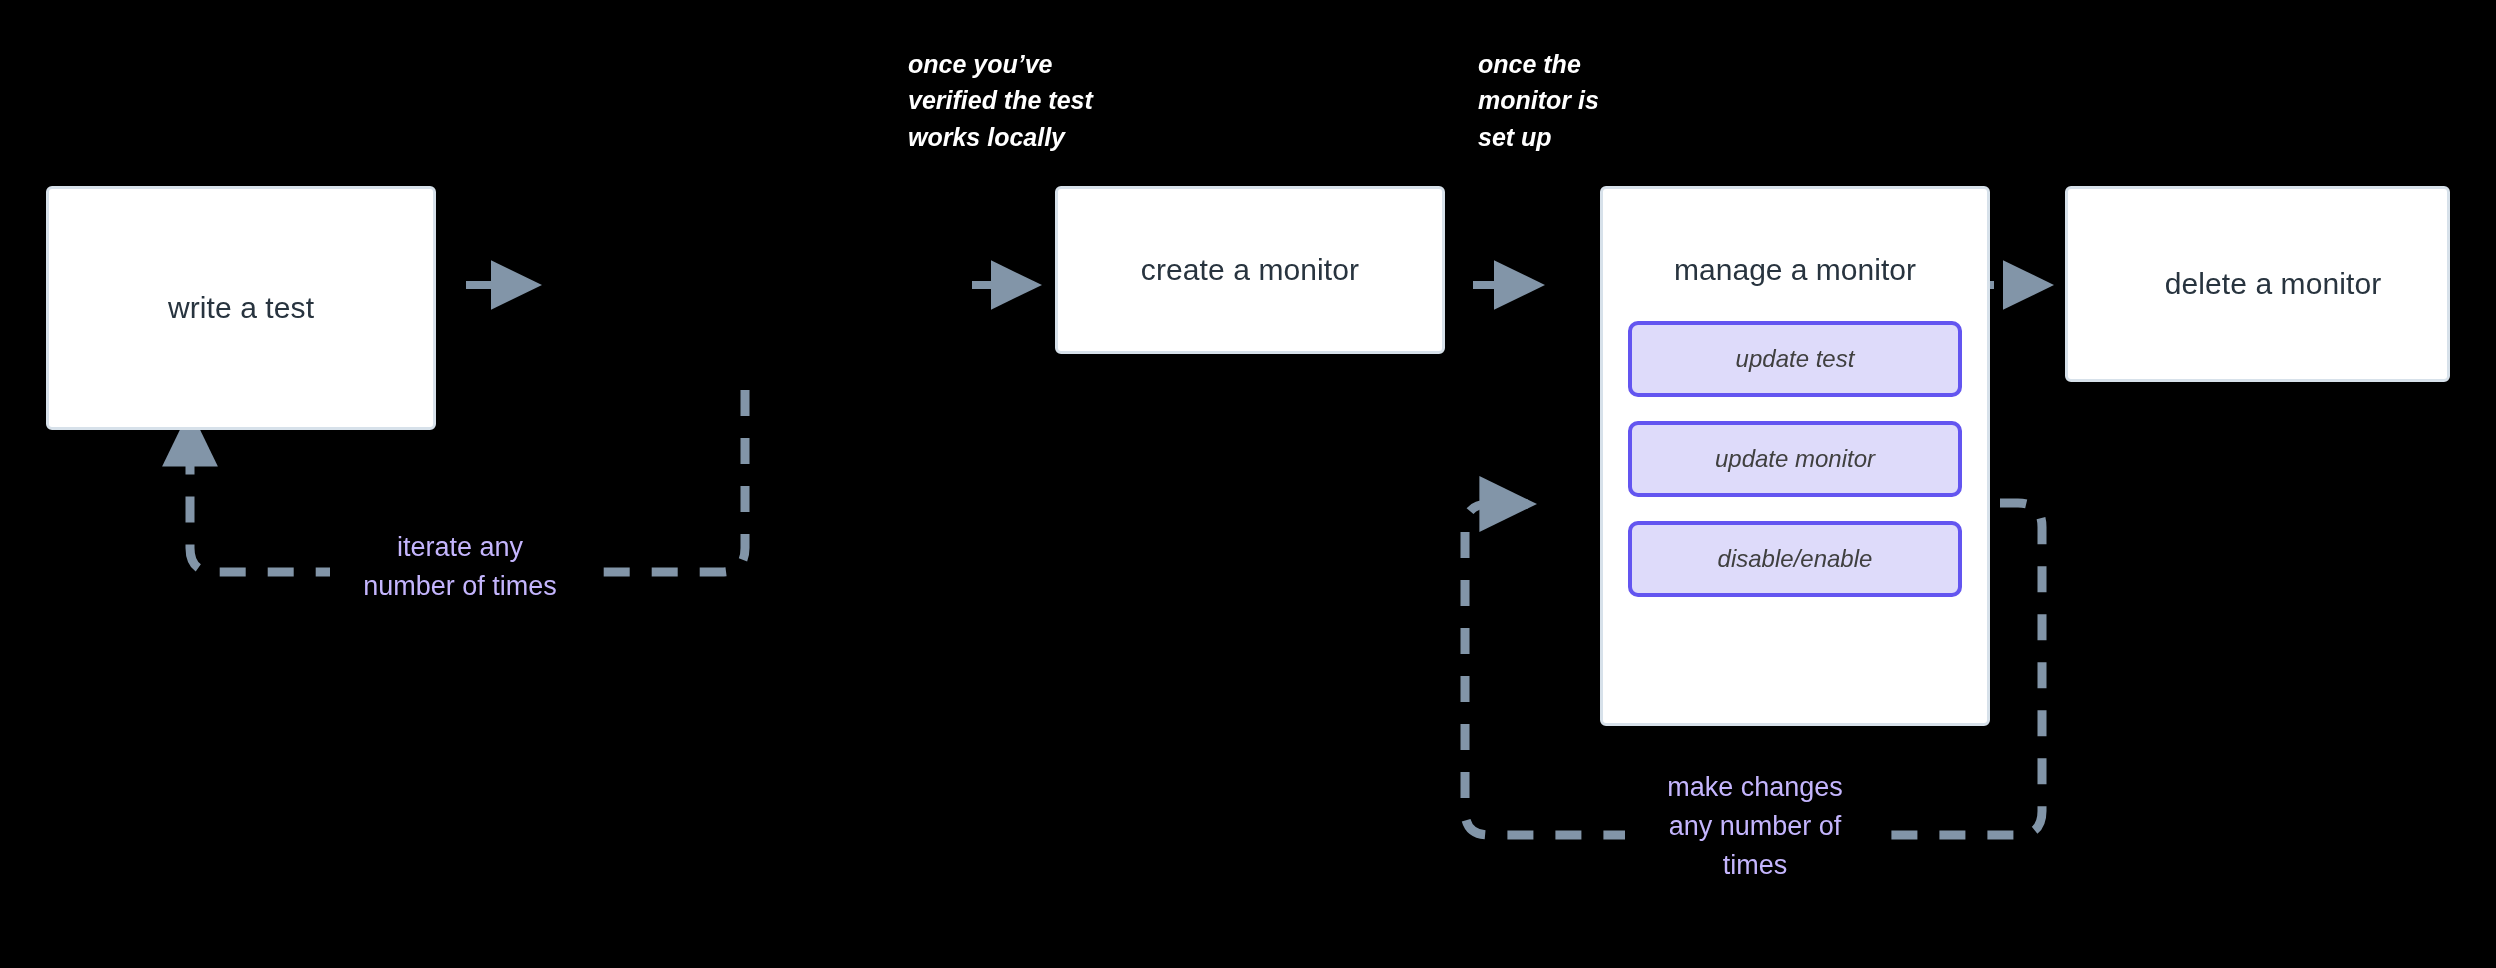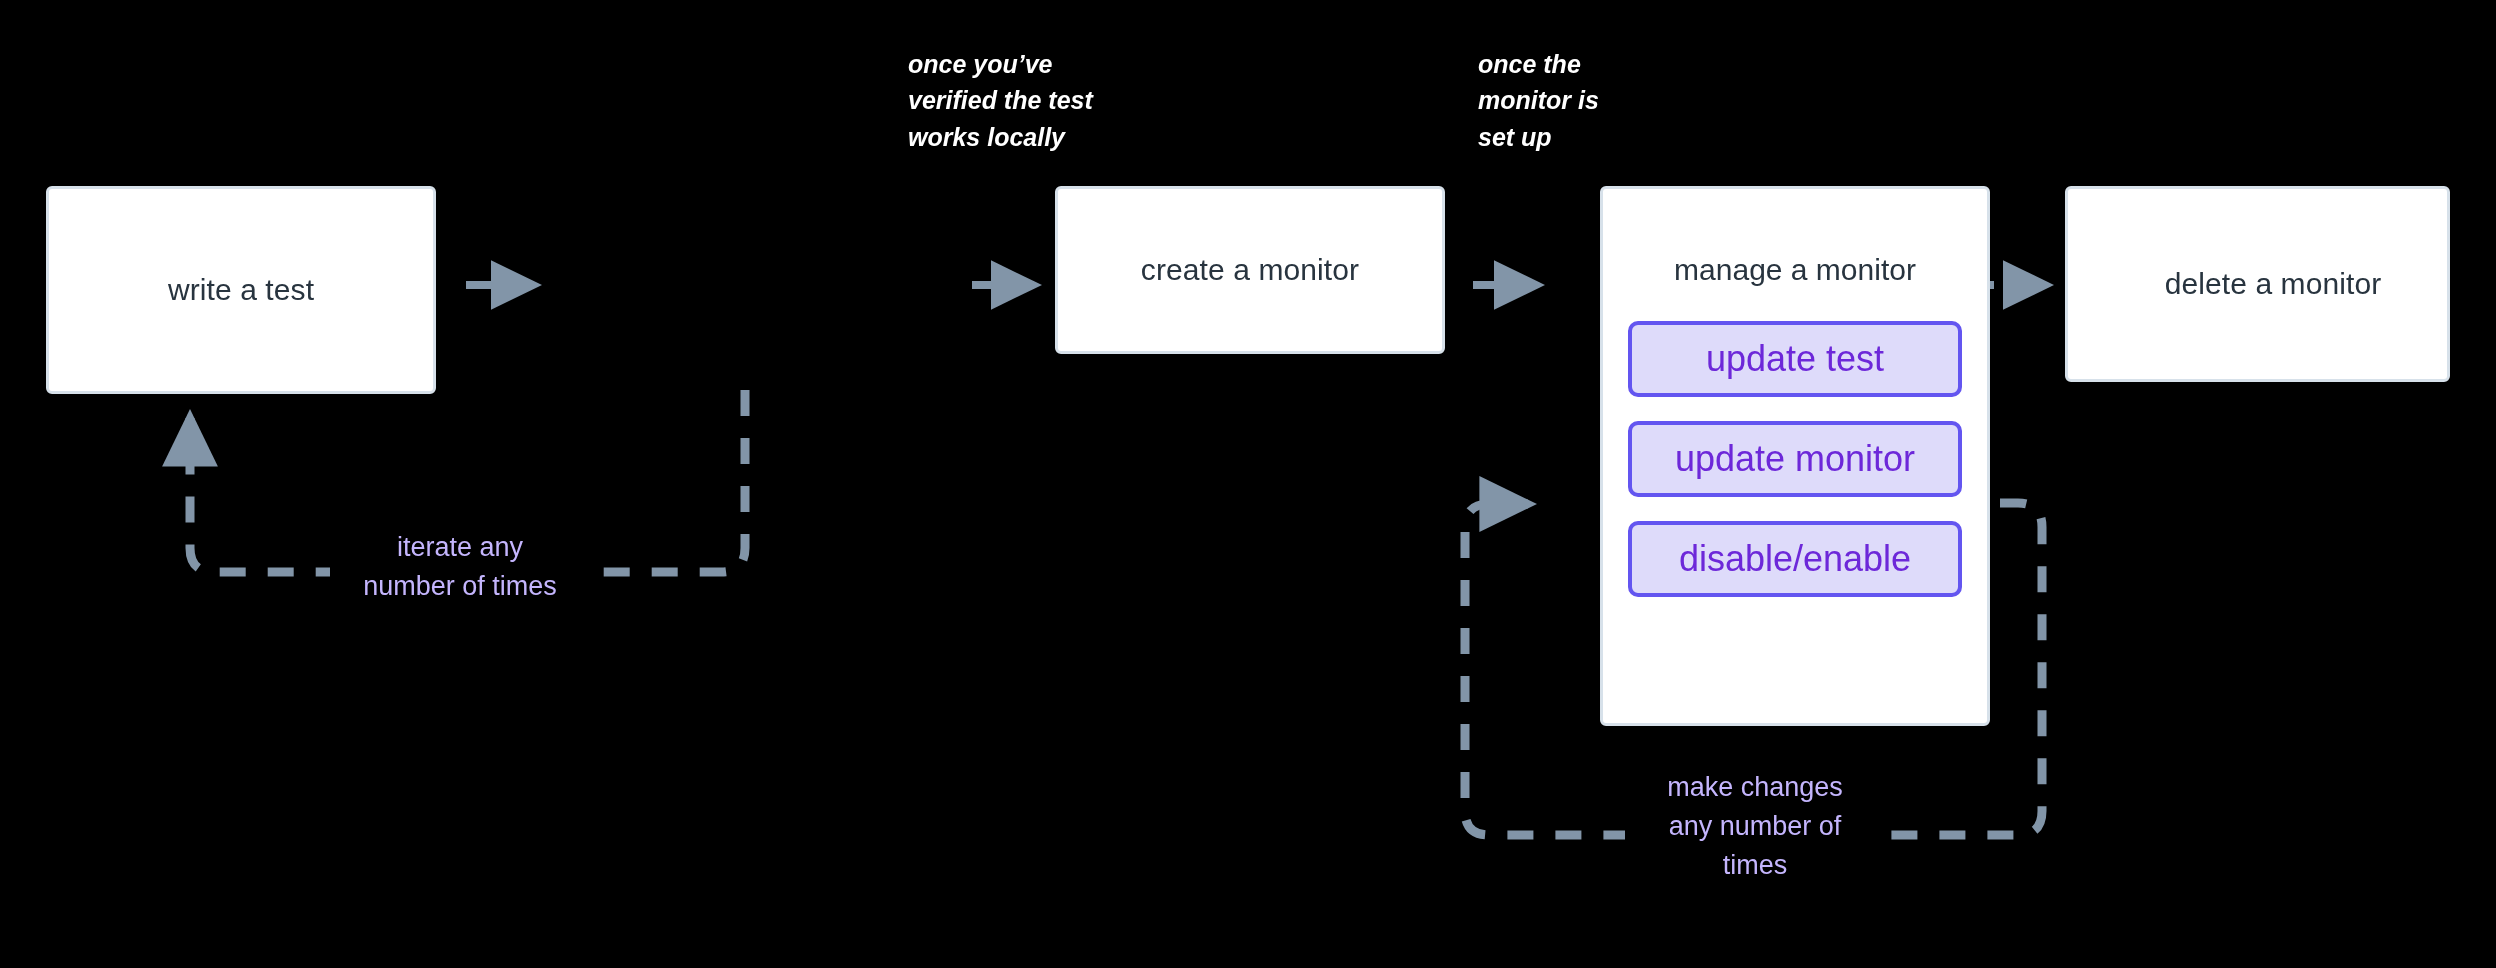--- a/index.html
+++ b/index.html
@@ -40,21 +40,21 @@
     justify-content: center;
   }
   .node-label {
     font-size: 30px;
     color: #28343F;
     letter-spacing: 0.1px;
     text-align: center;
     line-height: 1.2;
   }
 
-  .node.write   { left: 46px;   top: 186px; width: 390px;  height: 208px; }
+  .node.write   { left: 46px;   top: 186px; width: 390px;  height: 244px; }
   .node.testloc { left: 556px;  top: 186px; width: 390px;  height: 196px; }
   .node.create  { left: 1055px; top: 186px; width: 390px;  height: 168px; }
   .node.delete  { left: 2065px; top: 186px; width: 385px;  height: 196px; padding-left: 31px; }
 
   
   .node.manage {
     left: 1558px;
     top: 186px;
     width: 390px;
     height: 540px;
@@ -83,22 +83,23 @@
     margin-bottom: 24px;
     background: #DEDBFA;
     border: 4px solid #6355F0;
     border-radius: 10px;
     display: flex;
     align-items: center;
     justify-content: center;
   }
   .sub-box:last-child { margin-bottom: 0; }
   .sub-label {
-    font-size: 36px;
-    color: #6d28d9;
+    font-size: 24px;
+    color: #404040;
+    font-style: italic;
   }
 
   
   .annot-italic {
     position: absolute;
     font-size: 25px;
     font-style: italic;
     font-weight: bold;
     color: #ffffff;
     line-height: 1.45;

